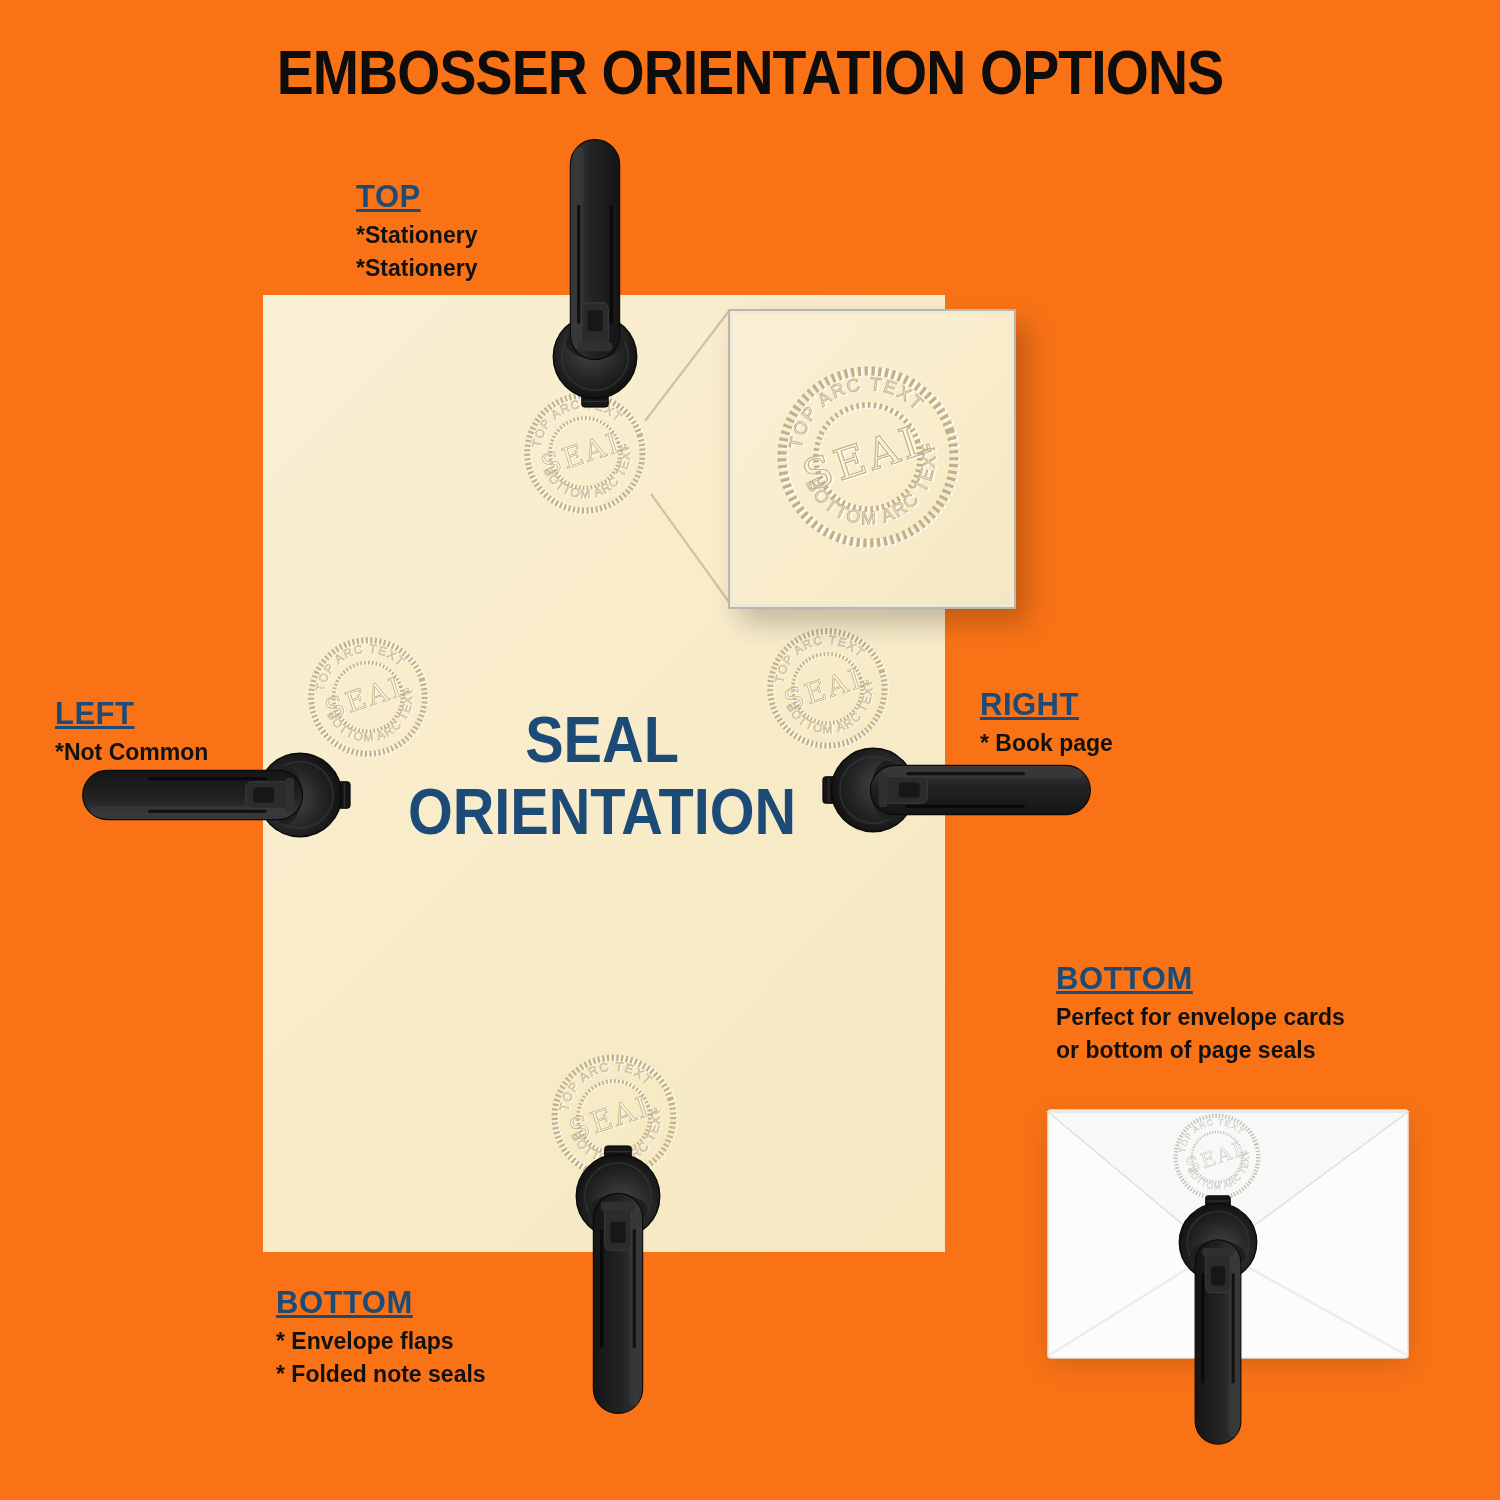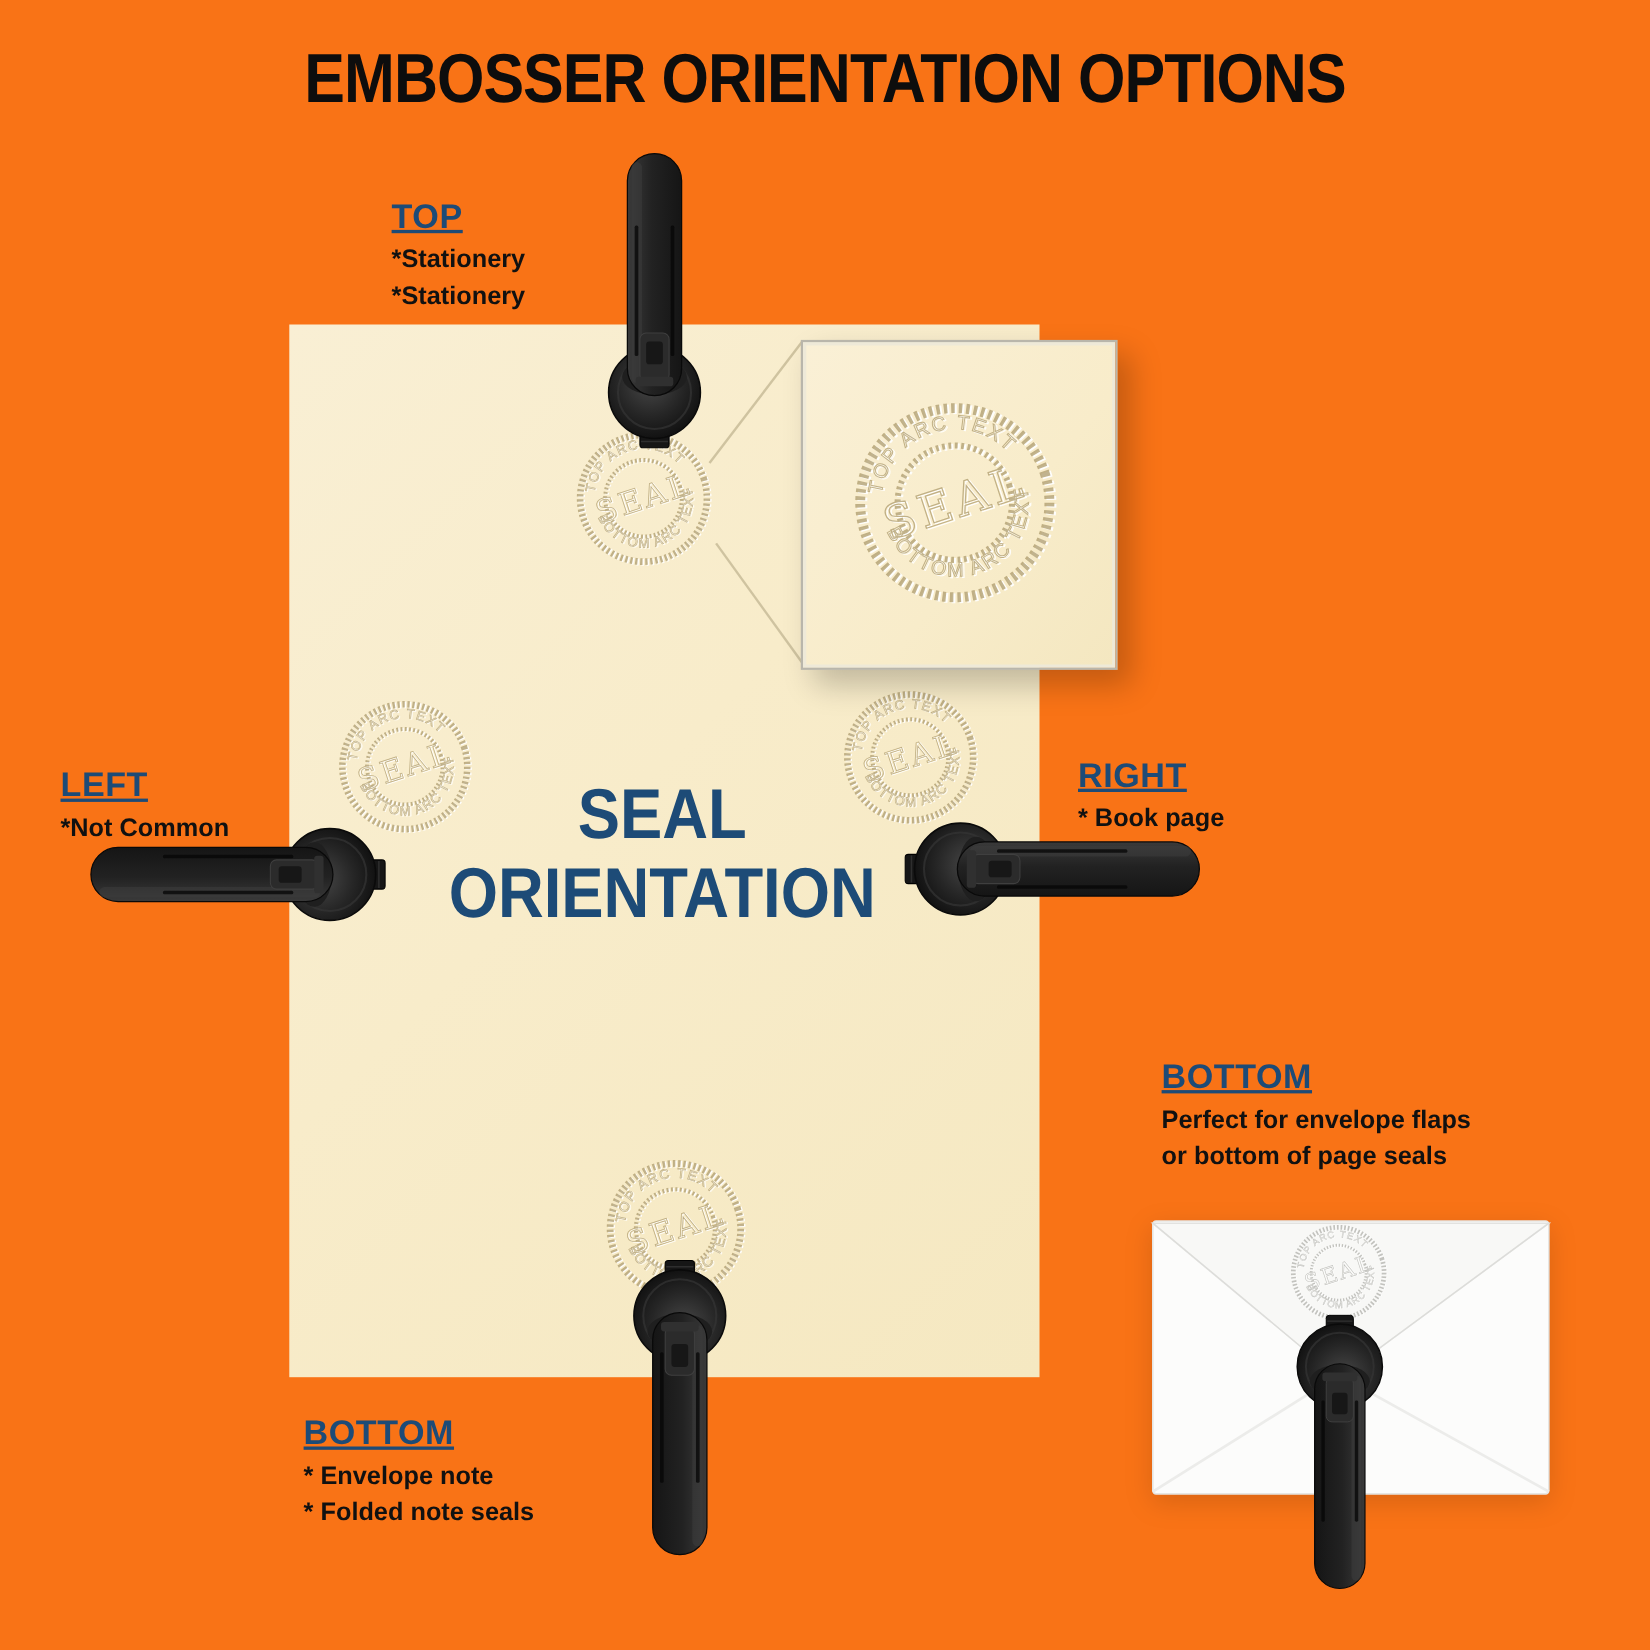--- a/index.html
+++ b/index.html
@@ -170,27 +170,27 @@
     <div class="line">* Book page</div>
   </div>
 
   <div class="note" style="left:55px;top:697px">
     <div class="head">LEFT</div>
     <div class="line">*Not Common</div>
   </div>
 
   <div class="note" style="left:276px;top:1286px">
     <div class="head">BOTTOM</div>
-    <div class="line">* Envelope note</div>
+    <div class="line">* Envelope flaps</div>
     <div class="line">* Folded note seals</div>
   </div>
 
   <div class="note" style="left:1056px;top:962px">
     <div class="head">BOTTOM</div>
-    <div class="line">Perfect for envelope flaps</div>
+    <div class="line">Perfect for envelope cards</div>
     <div class="line">or bottom of page seals</div>
   </div>
 
   <svg class="envelope" width="366" height="266" viewBox="0 0 366 266">
     <rect x="3" y="10" width="360" height="248" rx="3" fill="#fcfcfb" stroke="#e6e6e3" stroke-width="1.5"></rect>
     <path d="M3 256 L172 150 L363 256" fill="none" stroke="#ececea" stroke-width="2.5"></path>
     <polygon points="3,12 363,12 172,153" fill="#f8f8f6" stroke="#e2e2df" stroke-width="1.5"></polygon>
     <path d="M3 12 L172 153 L363 12" fill="none" stroke="#d9d9d5" stroke-width="1" opacity="0.6"></path>
   </svg>
   <svg class="seal on-envelope" viewBox="0 0 200 200" style="left:1169px;top:1109px;width:96px;height:96px;transform:rotate(-18deg)">

